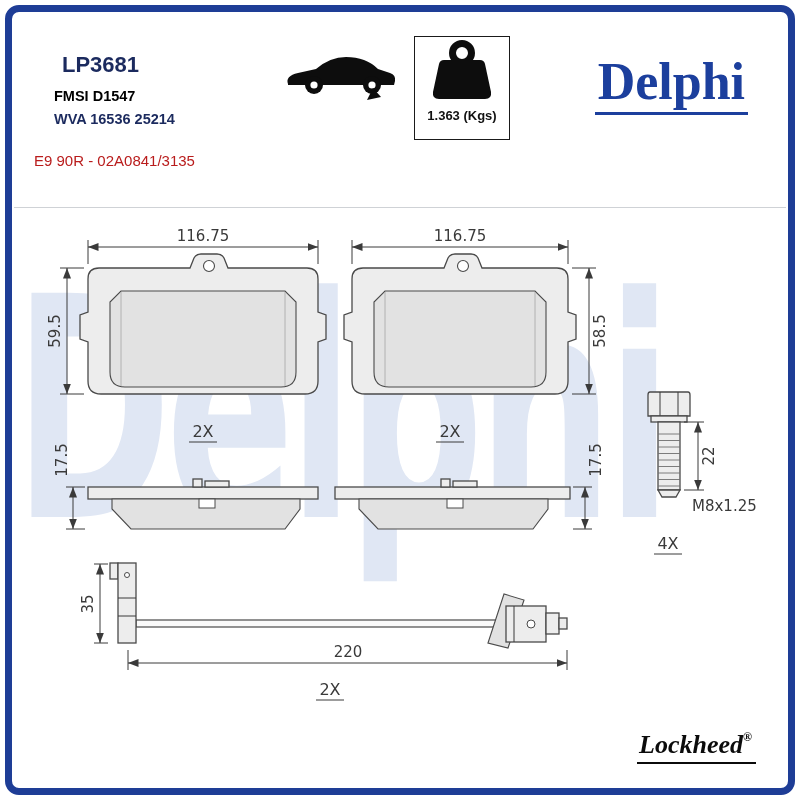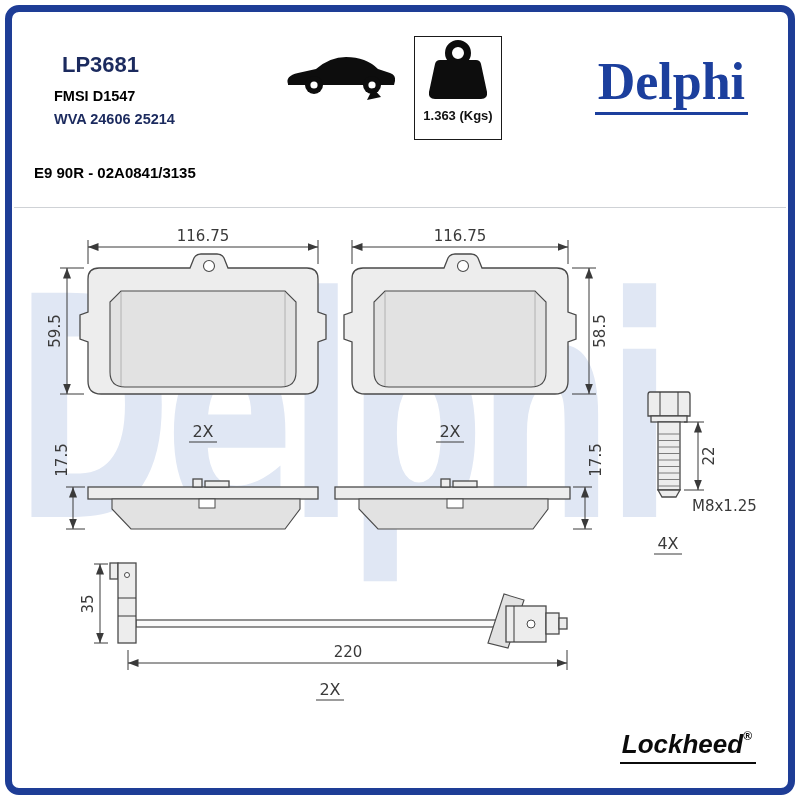--- a/index.html
+++ b/index.html
@@ -9,31 +9,31 @@
   .watermark {
     position:absolute; left:14px; top:232px; z-index:1;
     font-family:"DejaVu Sans",sans-serif; font-weight:bold;
     font-size:190px; letter-spacing:-6px; color:#e0e7f4;
     transform:scaleY(1.62); transform-origin:left top; white-space:nowrap;
   }
   .drawing-svg { position:absolute; left:0; top:0; z-index:2; }
   .hdr-part   { position:absolute; left:62px;  top:52px;  font-size:22px;   font-weight:bold; color:#1b2a5e; z-index:3; }
   .hdr-fmsi   { position:absolute; left:54px;  top:88px;  font-size:14.5px; font-weight:bold; color:#000000; z-index:3; }
   .hdr-wva    { position:absolute; left:54px;  top:111px; font-size:14.5px; font-weight:bold; color:#1b2a5e; z-index:3; }
-  .hdr-appr   { position:absolute; left:34px;  top:164px; font-size:15px;   font-weight:bold; color:#000000; z-index:3; }
+  .hdr-appr   { position:absolute; left:34px;  top:152px; font-size:15px;   font-weight:normal; color:#b91c1c; z-index:3; }
   .car-wrap   { position:absolute; left:282px; top:44px;  z-index:3; }
-  .weight-box { position:absolute; left:414px; top:36px; width:88px; height:104px;
+  .weight-box { position:absolute; left:414px; top:36px; width:96px; height:104px;
                 border:1.5px solid #1a1a1a; z-index:3; display:flex; flex-direction:column;
                 align-items:center; justify-content:flex-start; padding-top:3px; background:#fff; }
   .weight-val { font-size:13px; font-weight:bold; color:#111; margin-top:2px; }
   .delphi-logo { position:absolute; right:52px; top:56px; z-index:3;
                  font-family:"Liberation Serif",serif; font-weight:bold; font-size:52px;
                  line-height:1; color:#1c3f9d; border-bottom:3px solid #1c3f9d; padding:0 3px 4px 3px; }
   .lockheed   { position:absolute; right:44px; bottom:36px; z-index:3;
-                font-family:Liberation Sans, sans-serif; font-style:italic; font-weight:bold;
+                font-family:Liberation Serif, serif; font-style:italic; font-weight:bold;
                 font-size:26px; color:#0b0b0b; border-bottom:2px solid #0b0b0b; padding:0 4px 2px 2px;margin-top:19px; }
   .lockheed .reg { font-size:12px; vertical-align:top; font-style:normal; }
   .divider { position:absolute; left:14px; right:14px; top:207px; height:1px; background:#cfd2d6; z-index:2; }
   
   .oline { fill:#ededed; stroke:#4a4a4a; stroke-width:1.3; }
   .iline { fill:#e2e2e2; stroke:#4a4a4a; stroke-width:1.1; }
   .wline { fill:#fafafa; stroke:#4a4a4a; stroke-width:1.2; }
   .dim   { stroke:#3a3a3a; stroke-width:1; fill:none; }
   .thin  { stroke:#ababab; stroke-width:0.9; }
   .thread{ stroke:#6f6f6f; stroke-width:0.9; }
@@ -42,21 +42,21 @@
 </style>
 </head>
 <body>
 
 <div class="page">
 
   <div class="watermark">Delphi</div>
 
   <div class="hdr-part">LP3681</div>
   <div class="hdr-fmsi">FMSI D1547</div>
-  <div class="hdr-wva">WVA 24606 25214</div>
+  <div class="hdr-wva">WVA 16536 25214</div>
   <div class="hdr-appr">E9 90R - 02A0841/3135</div>
 
   <div class="car-wrap">
     <svg width="118" height="58" viewBox="0 0 118 58">
       <path d="M6,40 Q3,32 16,29 L34,25 Q48,13 64,13 Q84,13 96,25 L108,29 Q114,31 113,37 L112,41 L6,41 Z" fill="#0d0d0d"></path>
       <circle cx="32" cy="41" r="9" fill="#0d0d0d"></circle>
       <circle cx="32" cy="41" r="3.6" fill="#fff"></circle>
       <circle cx="90" cy="41" r="9" fill="#0d0d0d"></circle>
       <circle cx="90" cy="41" r="3.6" fill="#fff"></circle>
       <path d="M91,44 L85,56 L99,53 Z" fill="#0d0d0d"></path>

